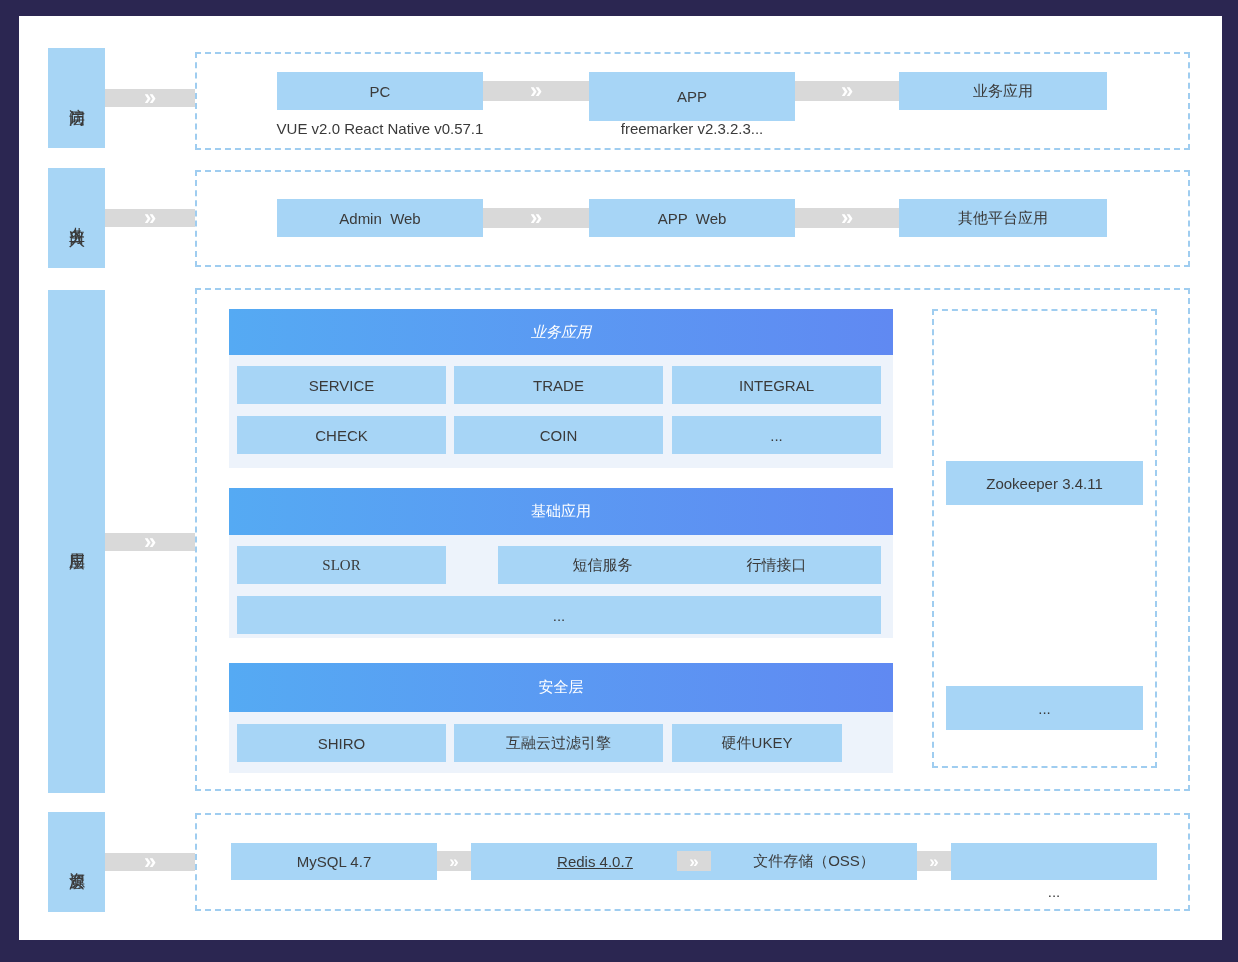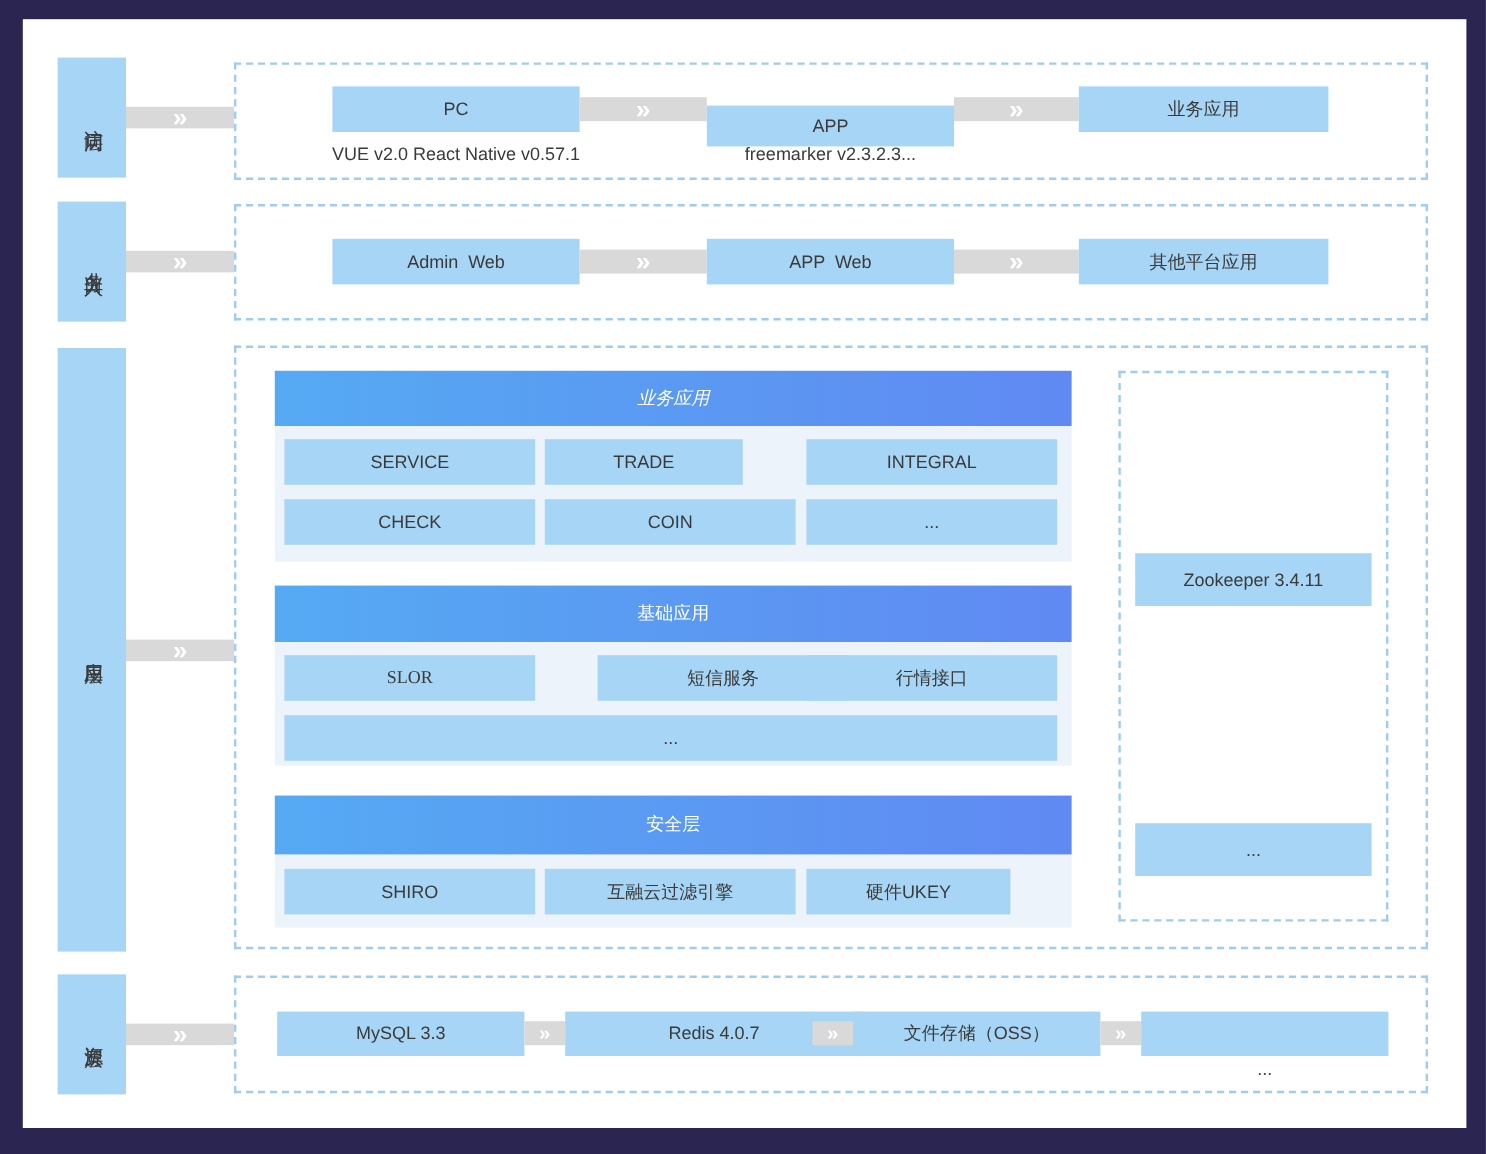--- a/index.html
+++ b/index.html
@@ -45,42 +45,42 @@
 
   <div class="dashed" style="left:195px;top:52px;width:991px;height:94px;"></div>
   <div class="dashed" style="left:195px;top:170px;width:991px;height:93px;"></div>
   <div class="dashed" style="left:195px;top:288px;width:991px;height:499px;"></div>
   <div class="dashed" style="left:195px;top:813px;width:991px;height:94px;"></div>
 
   <div class="bbox" style="left:277px;top:72px;width:206px;height:38px;">PC</div>
   <div class="conn" style="left:483px;top:81px;width:106px;height:20px;">
     <span class="chev">»</span>
     </div>
-  <div class="bbox" style="left:589px;top:88px;width:206px;height:34px;text-align:center;">APP</div>
+  <div class="bbox" style="left:589px;top:72px;width:206px;height:49px;text-align:center;">APP</div>
   <div class="conn" style="left:795px;top:81px;width:104px;height:20px;">
     <span class="chev">»</span>
     </div>
   <div class="bbox" style="left:899px;top:72px;width:208px;height:38px;">业务应用</div>
   <div class="cap" style="left:247px;top:119px;width:266px;">VUE v2.0 React Native v0.57.1</div>
   <div class="cap" style="left:559px;top:119px;width:266px;">freemarker v2.3.2.3...</div>
 
   <div class="bbox" style="left:277px;top:199px;width:206px;height:38px;">Admin  Web</div>
   <div class="conn" style="left:483px;top:208px;width:106px;height:20px;">
     <span class="chev">»</span>
     </div>
   <div class="bbox" style="left:589px;top:199px;width:206px;height:38px;">APP  Web</div>
   <div class="conn" style="left:795px;top:208px;width:104px;height:20px;">
     <span class="chev">»</span>
     </div>
   <div class="bbox" style="left:899px;top:199px;width:208px;height:38px;">其他平台应用</div>
 
   <div class="sect" style="left:229px;top:309px;width:664px;height:159px;"></div>
   <div class="sect-h" style="left:229px;top:309px;width:664px;height:46px;font-style:italic;">业务应用</div>
   <div class="bbox" style="left:237px;top:366px;width:209px;height:38px;">SERVICE</div>
-  <div class="bbox" style="left:454px;top:366px;width:165px;height:38px;">TRADE</div>
+  <div class="bbox" style="left:454px;top:366px;width:209px;height:38px;">TRADE</div>
   <div class="bbox" style="left:672px;top:366px;width:209px;height:38px;">INTEGRAL</div>
   <div class="bbox" style="left:237px;top:416px;width:209px;height:38px;">CHECK</div>
   <div class="bbox" style="left:454px;top:416px;width:209px;height:38px;">COIN</div>
   <div class="bbox" style="left:672px;top:416px;width:209px;height:38px;">...</div>
 
   <div class="sect" style="left:229px;top:488px;width:664px;height:150px;"></div>
   <div class="sect-h" style="left:229px;top:488px;width:664px;height:47px;">基础应用</div>
   <div class="bbox" style="left:237px;top:546px;width:209px;height:38px;font-family:Liberation Serif, serif;">SLOR</div>
   <div class="bbox" style="left:454px;top:546px;width:209px;height:38px;margin-left:44px;">短信服务</div>
   <div class="bbox" style="left:672px;top:546px;width:209px;height:38px;">行情接口</div>
@@ -89,25 +89,25 @@
   <div class="sect" style="left:229px;top:663px;width:664px;height:110px;"></div>
   <div class="sect-h" style="left:229px;top:663px;width:664px;height:49px;">安全层</div>
   <div class="bbox" style="left:237px;top:724px;width:209px;height:38px;">SHIRO</div>
   <div class="bbox" style="left:454px;top:724px;width:209px;height:38px;">互融云过滤引擎</div>
   <div class="bbox" style="left:672px;top:724px;width:170px;height:38px;">硬件UKEY</div>
 
   <div class="dashed" style="left:932px;top:309px;width:221px;height:455px;"></div>
   <div class="bbox" style="left:946px;top:461px;width:197px;height:44px;">Zookeeper 3.4.11</div>
   <div class="bbox" style="left:946px;top:686px;width:197px;height:44px;">...</div>
 
-  <div class="bbox" style="left:231px;top:843px;width:206px;height:37px;">MySQL 3.3</div>
+  <div class="bbox" style="left:231px;top:843px;width:206px;height:37px;">MySQL 4.7</div>
   <div class="conn" style="left:437px;top:851px;width:34px;height:20px;">
     <span class="chev sm">»</span>
     </div>
-  <div class="bbox" style="left:471px;top:843px;width:248px;height:37px;">Redis 4.0.7</div>
+  <div class="bbox" style="left:471px;top:843px;width:248px;height:37px;text-decoration:underline;">Redis 4.0.7</div>
   <div class="conn" style="left:677px;top:851px;width:34px;height:20px;">
     <span class="chev sm">»</span>
     </div>
   <div class="bbox" style="left:711px;top:843px;width:206px;height:37px;">文件存储（OSS）</div>
   <div class="conn" style="left:917px;top:851px;width:34px;height:20px;">
     <span class="chev sm">»</span>
     </div>
   <div class="bbox" style="left:951px;top:843px;width:206px;height:37px;"></div>
   <div class="cap" style="left:1004px;top:882px;width:100px;">...</div>
 </div>

